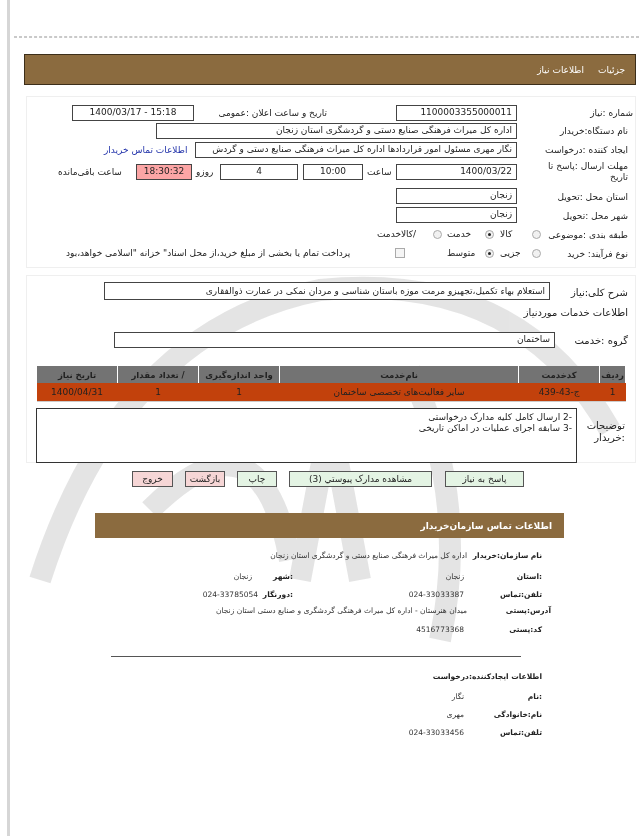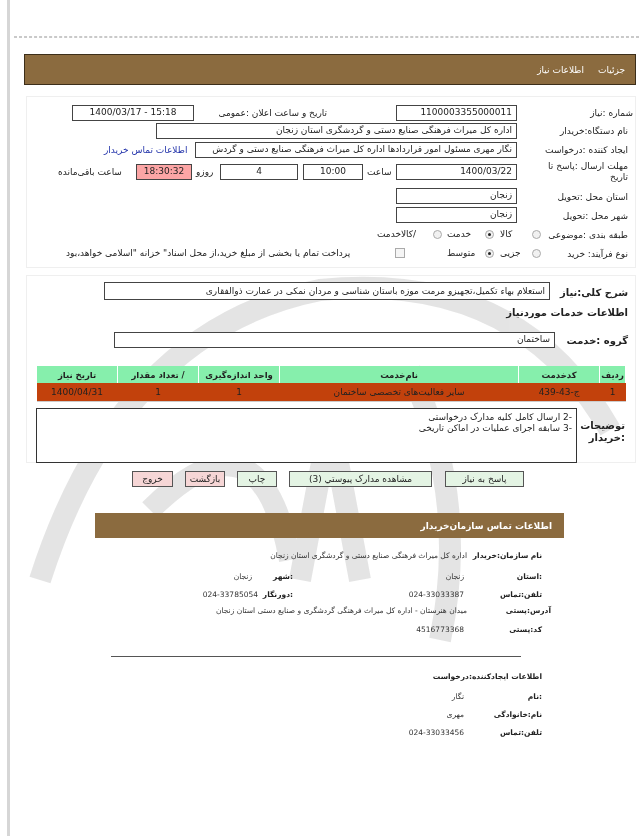--- a/index.html
+++ b/index.html
@@ -33,27 +33,27 @@
     font-size: 9px; direction: rtl; text-align: right; padding: 1px 4px; white-space: nowrap; overflow: hidden;
   }
   .box.ltr { direction: ltr; text-align: right; }
   .box.center { text-align: center; }
   .box.tan { background: #fca5a5; text-align: center; }
   .link { position: absolute; color: #2233aa; direction: rtl; font-size: 9px; white-space: nowrap; }
   .radio { position: absolute; width: 9px; height: 9px; border-radius: 50%; border: 1px solid #aaa; background: #f1f1f1; }
   .radio.on::after { content: ""; position: absolute; left: 2px; top: 2px; width: 3px; height: 3px; border-radius: 50%; background: #222; }
   .check { position: absolute; width: 10px; height: 10px; border: 1px solid #aaa; background: #f5f5f5; }
 
-  .bold { font-weight: bold; font-size: 10px; }
+  .bold { font-weight: normal; font-size: 10px; }
 
   table.svc {
     position: absolute; left: 36px; top: 366px; width: 590px; border-collapse: collapse; direction: rtl;
   }
   table.svc th {
-    background: #86efac; color: #222; font-weight: bold; font-size: 8.5px; height: 17px;
+    background: #737373; color: #222; font-weight: bold; font-size: 8.5px; height: 17px;
     border-left: 1px solid #fff; border-right: 1px solid #fff; text-align: center;
   }
   table.svc td {
     background: #c2410c; font-size: 9px; height: 18px; text-align: center; border-bottom: 1px solid #ccc;
   }
   .notes {
     position: absolute; left: 36px; top: 408px; width: 541px; height: 55px; border: 1px solid #333; background: #fff;
     direction: rtl; text-align: right; padding: 3px 4px; font-size: 9px; line-height: 11px;
   }
   .btn {

